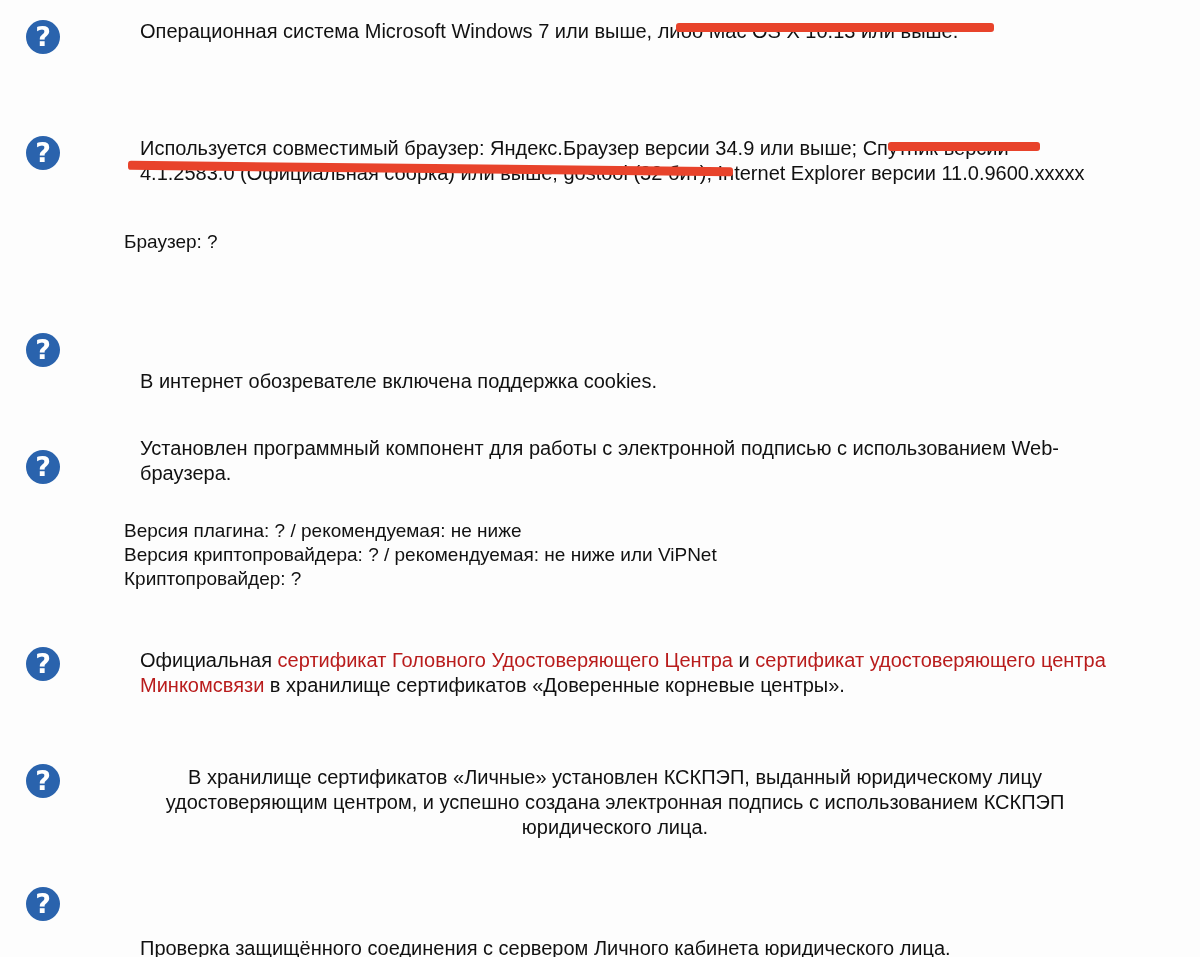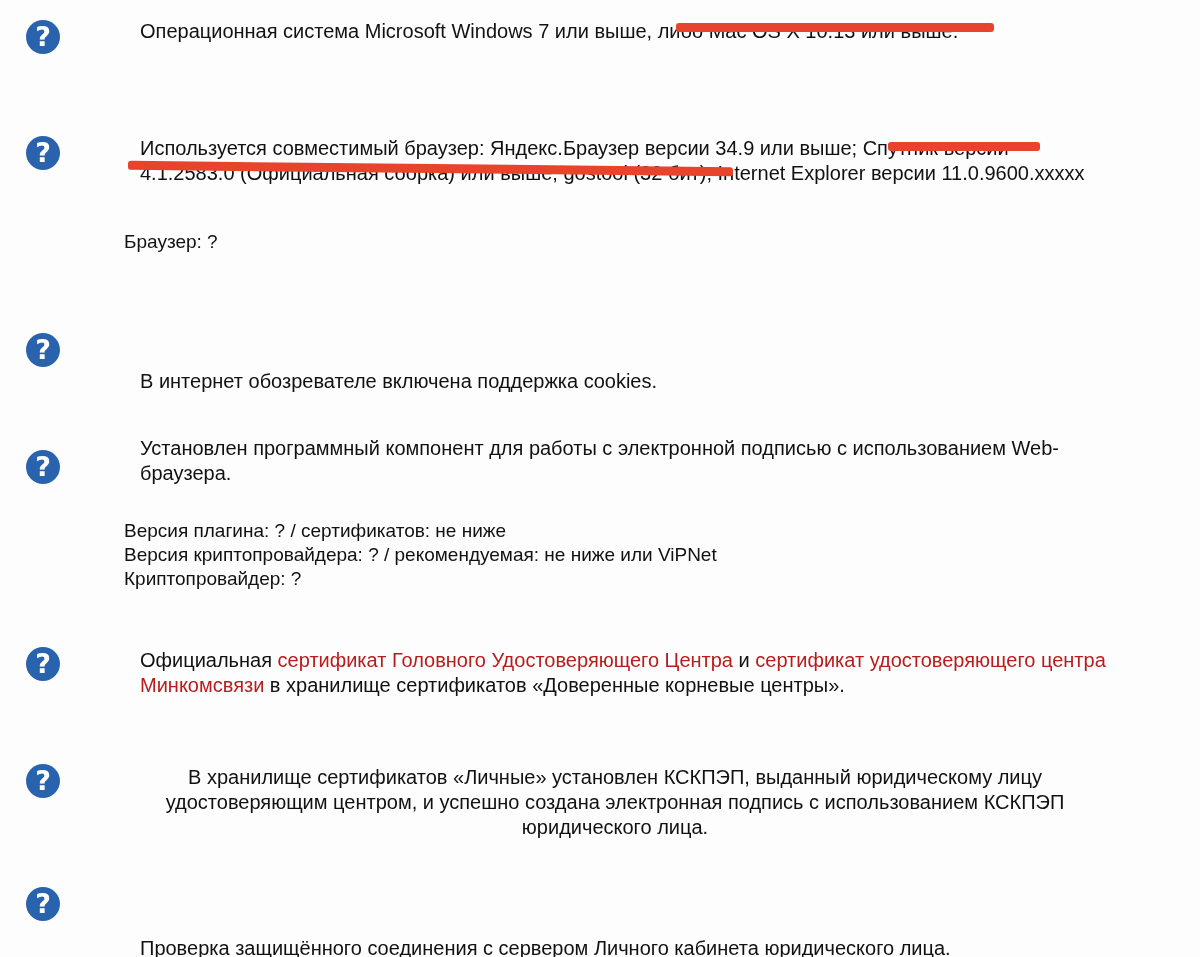--- a/index.html
+++ b/index.html
@@ -59,21 +59,21 @@
 
 <div class="item" style="top:0;">
   <div class="help-icon" style="top:333px;">?</div>
   <div class="text" style="top:334px;margin-top:35px;">В интернет обозревателе включена поддержка cookies.</div>
 </div>
 
 <div class="item" style="top:0;">
   <div class="help-icon" style="top:450px;">?</div>
   <div class="text" style="top:436px; width:970px;">Установлен программный компонент для работы с электронной подписью с использованием Web-браузера.</div>
   <div class="sub" style="top:519px;">
-    <div>Версия плагина: ? / сертификатов: не ниже</div>
+    <div>Версия плагина: ? / рекомендуемая: не ниже</div>
     <div>Версия криптопровайдера: ? / рекомендуемая: не ниже или ViPNet</div>
     <div>Криптопровайдер: ?</div>
   </div>
 </div>
 
 <div class="item" style="top:0;">
   <div class="help-icon" style="top:647px;">?</div>
   <div class="text" style="top:648px;">
     <span>Официальная</span>
     <a class="link">сертификат Головного Удостоверяющего Центра</a>

